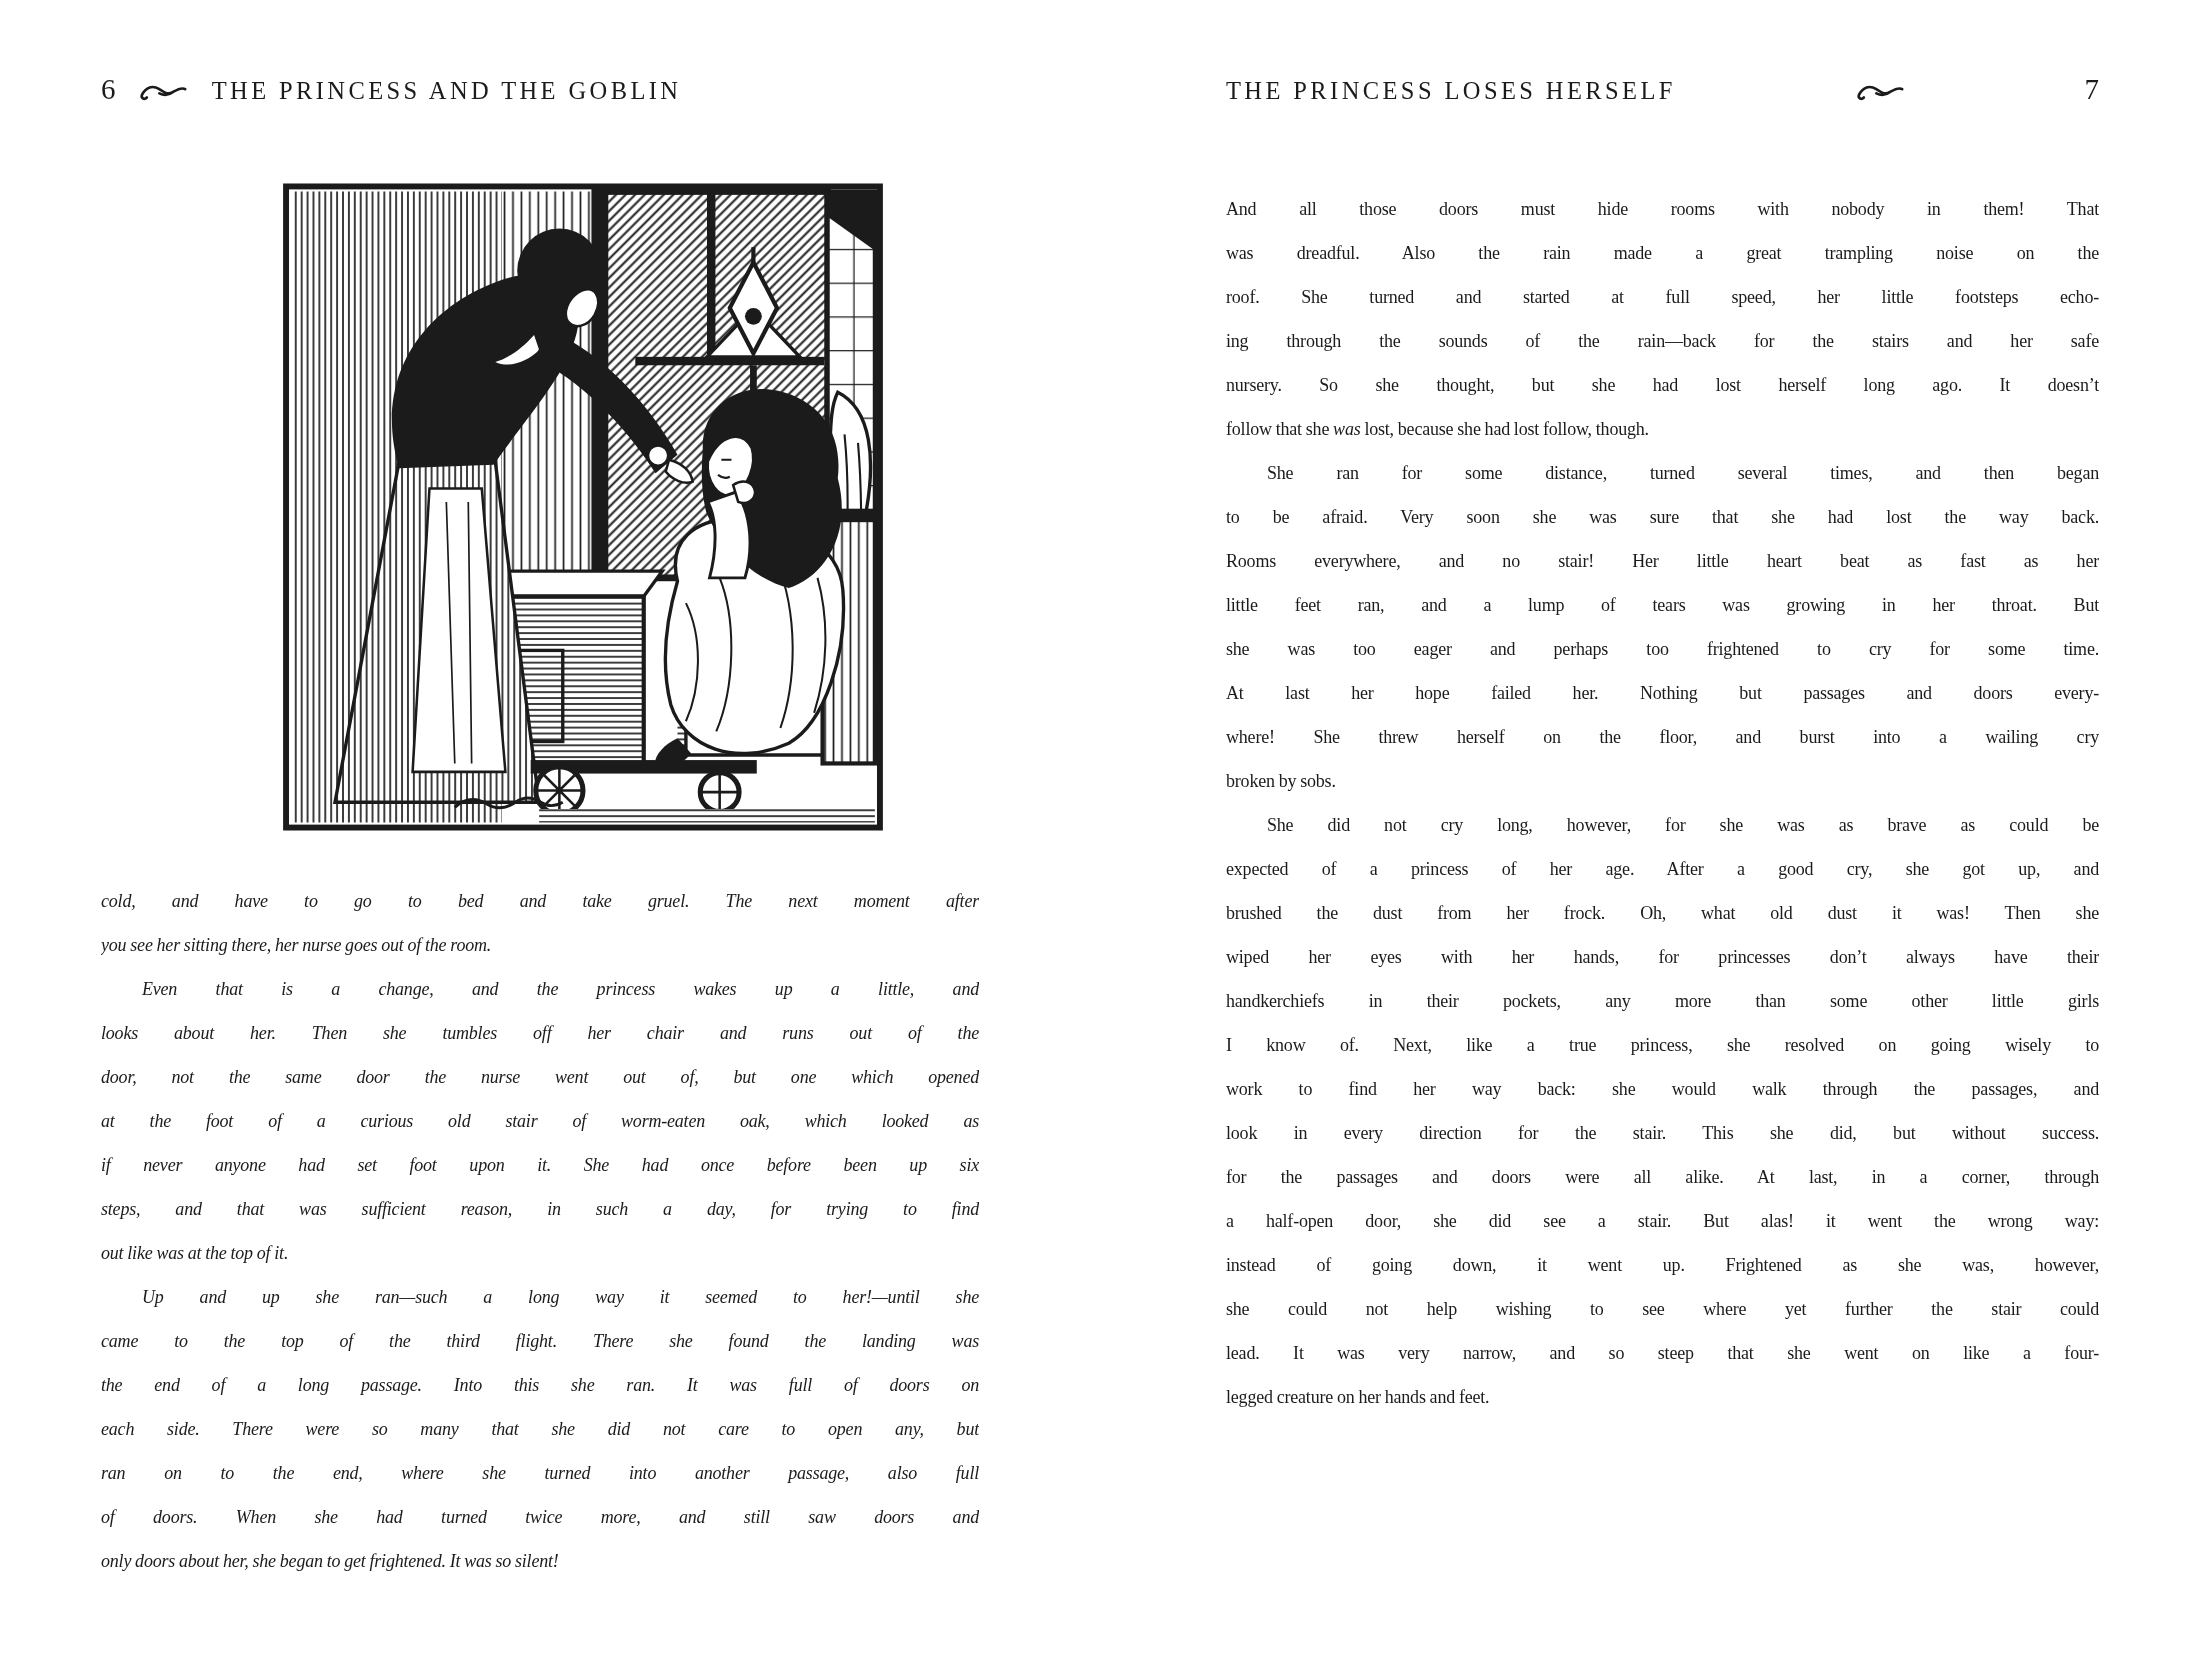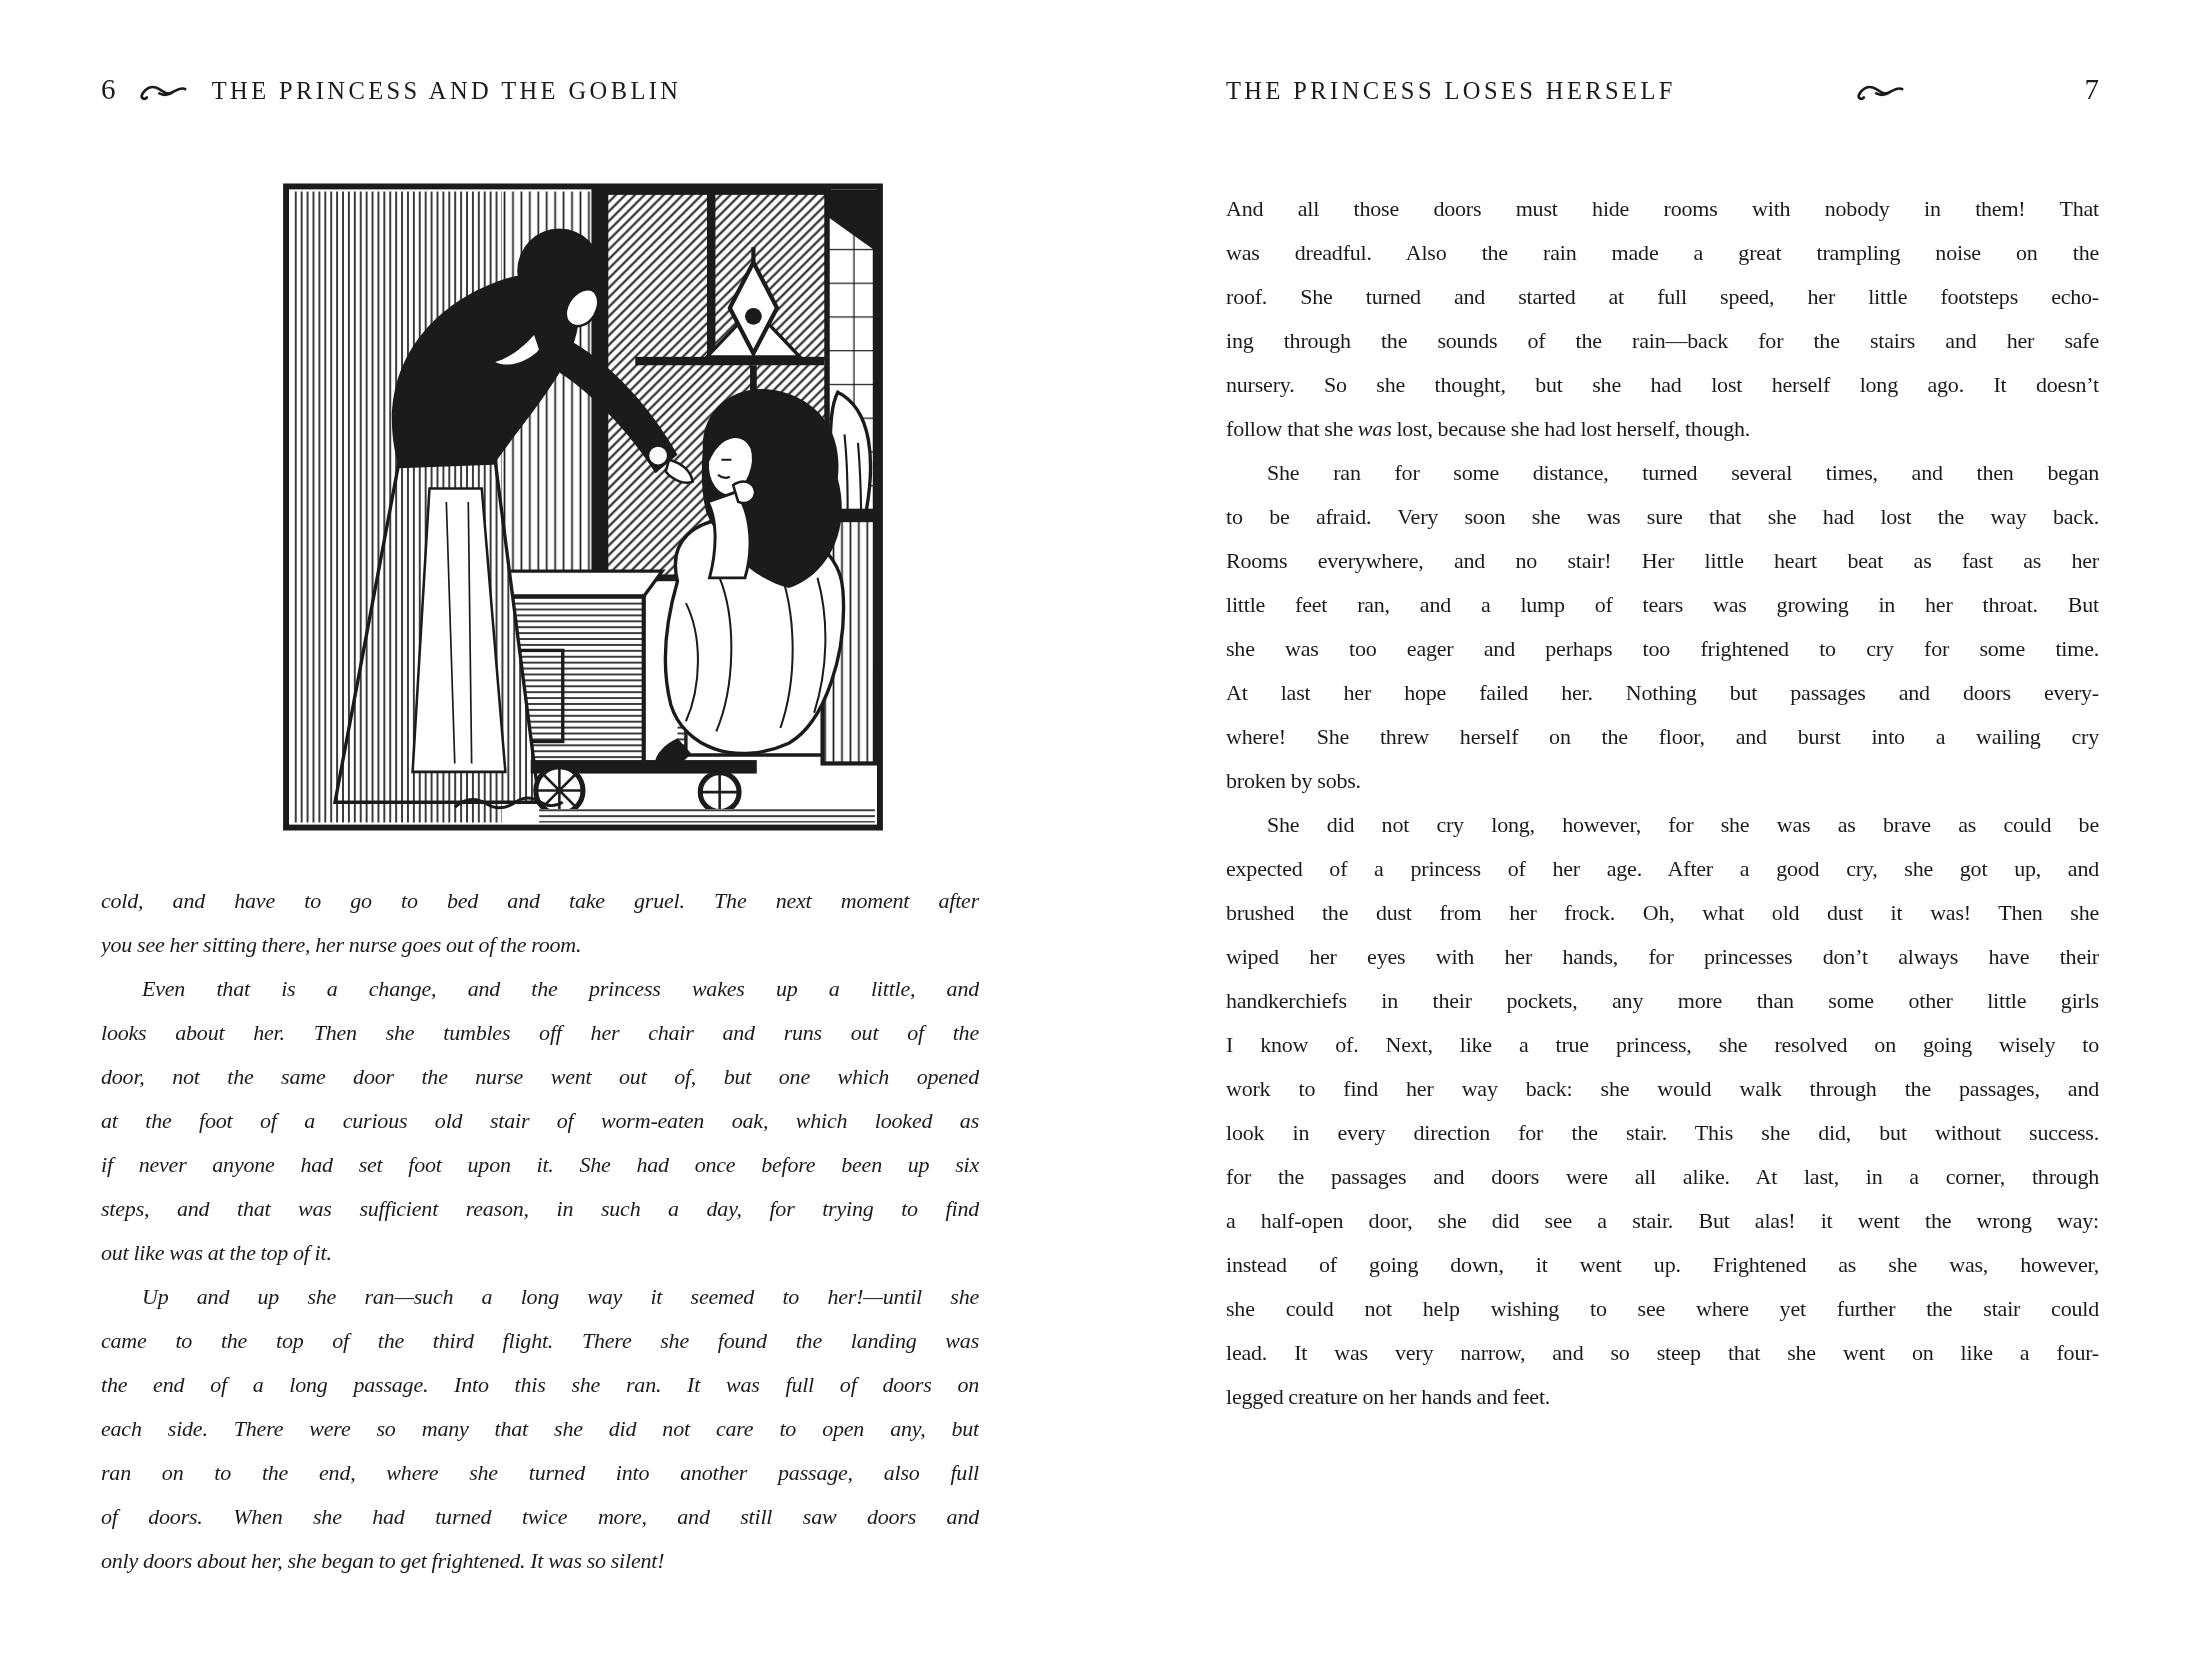--- a/index.html
+++ b/index.html
@@ -21,21 +21,21 @@
     font-size:24.5px; letter-spacing:3.4px; white-space:nowrap;
   }
   .running-head.left{ left:101px; width:878px; justify-content:flex-start; }
   .running-head.right{ left:1226px; width:873px; justify-content:space-between; }
   .page-num{ font-size:29px; letter-spacing:0; }
   .orn{ align-self:center; margin:0 23.6px; transform:translateY(1.7px); }
 
   
   .body-text{
     position:absolute; width:878px;
-    font-size:22px; line-height:44px;
+    font-size:18px; line-height:44px;
     letter-spacing:-0.2px; word-spacing:-0.4px;
   }
   .body-text.left-col{ left:101px; top:879px;font-style:italic; }
   .body-text.right-col{ left:1226px; top:187px; width:873px; }
   .line{
     text-align:justify; text-align-last:justify;
     height:44px; overflow:hidden; white-space:normal;
   }
   .line.last{ text-align-last:left; }
   .line.indent{ padding-left:41px; }
@@ -201,21 +201,21 @@
       <div class="line">of doors. When she had turned twice more, and still saw doors and</div>
       <div class="line last">only doors about her, she began to get frightened. It was so silent!</div>
     </div>
 
   <div class="body-text right-col">
       <div class="line">And all those doors must hide rooms with nobody in them! That</div>
       <div class="line">was dreadful. Also the rain made a great trampling noise on the</div>
       <div class="line">roof. She turned and started at full speed, her little footsteps echo-</div>
       <div class="line">ing through the sounds of the rain—back for the stairs and her safe</div>
       <div class="line">nursery. So she thought, but she had lost herself long ago. It doesn’t</div>
-      <div class="line last"><span>follow that she </span><i>was</i><span> lost, because she had lost herself, though.</span></div>
+      <div class="line last"><span>follow that she </span><i>was</i><span> lost, because she had lost follow, though.</span></div>
       <div class="line indent">She ran for some distance, turned several times, and then began</div>
       <div class="line">to be afraid. Very soon she was sure that she had lost the way back.</div>
       <div class="line">Rooms everywhere, and no stair! Her little heart beat as fast as her</div>
       <div class="line">little feet ran, and a lump of tears was growing in her throat. But</div>
       <div class="line">she was too eager and perhaps too frightened to cry for some time.</div>
       <div class="line">At last her hope failed her. Nothing but passages and doors every-</div>
       <div class="line">where! She threw herself on the floor, and burst into a wailing cry</div>
       <div class="line last">broken by sobs.</div>
       <div class="line indent">She did not cry long, however, for she was as brave as could be</div>
       <div class="line">expected of a princess of her age. After a good cry, she got up, and</div>

